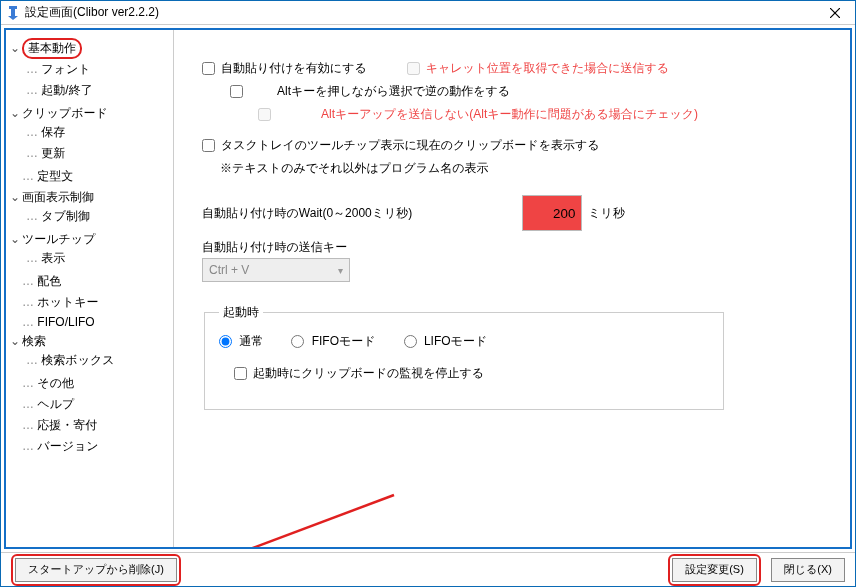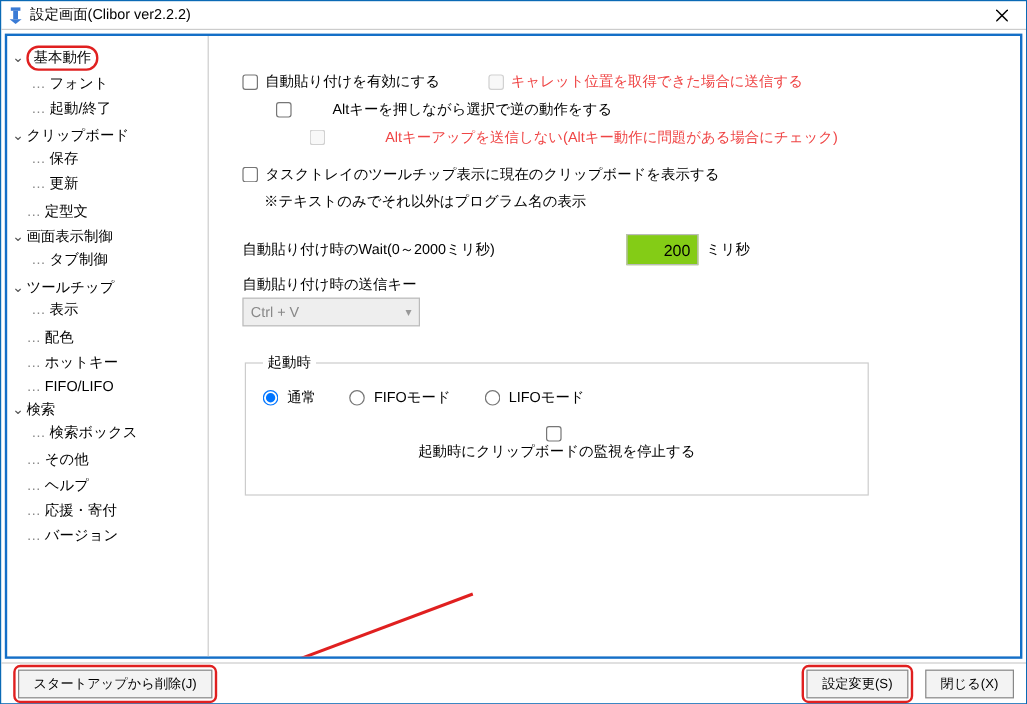--- a/index.html
+++ b/index.html
@@ -20,21 +20,21 @@
   .selected-ring { border: 2px solid #e02020; border-radius: 10px; padding: 0 4px; display: inline-block; }
   .content { flex: 1; padding: 24px 28px 10px 28px; position: relative; }
   .row { margin: 6px 0; display: flex; align-items: center; }
   .row.indent1 { margin-left: 28px; gap: 28px; }
   .row.indent2 { margin-left: 56px; gap: 44px; }
   .disabled-text { color: #ef4444; }
   .note { margin-left: 18px; margin-top: 2px; }
   input[type=checkbox] { width: 13px; height: 13px; margin: 0 6px 0 0; vertical-align: middle; }
   input[type=radio] { margin: 0 4px 0 0; vertical-align: middle; }
   .wait-row { margin-top: 18px; display: flex; align-items: center; }
-  .num-input { width: 60px; height: 26px; text-align: right; padding-right: 6px; border: 1px solid #bbb; background: #84cc16; margin: 0 6px 0 110px; }
+  .num-input { width: 60px; height: 36px; text-align: right; padding-right: 6px; border: 1px solid #bbb; background: #ef4444; margin: 0 6px 0 110px; }
   .sendkey-label { margin-top: 8px; }
   .combo { width: 148px; height: 24px; border: 1px solid #bbb; background: #eee; color: #888; display: flex; align-items: center; justify-content: space-between; padding: 0 6px; margin-top: 2px; }
   .combo .chev { color: #999; font-size: 10px; }
   fieldset.startup { border: 1px solid #ccc; margin-top: 22px; padding: 12px 14px 12px 14px; width: 520px; }
   fieldset.startup legend { padding: 0 4px; }
   .radio-row { display: flex; gap: 28px; align-items: center; margin-bottom: 10px; }
   .footer { height: 34px; border-top: 1px solid #ccc; display: flex; align-items: center; padding: 0 10px; position: relative; }
   .btn { height: 24px; border: 1px solid #888; background: #f3f3f3; padding: 0 12px; display: inline-flex; align-items: center; cursor: pointer; font-size: 11px; }
   .footer .spacer { flex: 1; }
   .ring-red { border: 2px solid #e02020; border-radius: 6px; padding: 2px; display: inline-block; }
@@ -132,21 +132,21 @@
         <span class="chev">▾</span>
       </div>
 
       <fieldset class="startup">
         <legend>起動時</legend>
         <div class="radio-row">
           <label><input type="radio" name="startup" checked="" style=""> <span>通常</span></label>
           <label><input type="radio" name="startup" style=""> <span>FIFOモード</span></label>
           <label><input type="radio" name="startup" style=""> <span>LIFOモード</span></label>
         </div>
-        <div class="row" style="margin:15px;flex-direction:column;">
+        <div class="row" style="margin:15px;">
           <input type="checkbox" style="">
           <span>起動時にクリップボードの監視を停止する</span>
         </div>
       </fieldset>
 
       <svg class="arrow-svg" style="left:-10px; top:460px;" width="260" height="95">
         <defs>
             <marker id="ah" markerWidth="10" markerHeight="10" refX="2" refY="3" orient="auto">
               <path d="M0,0 L0,6 L8,3 Z" fill="#e02020"></path>
             </marker>

